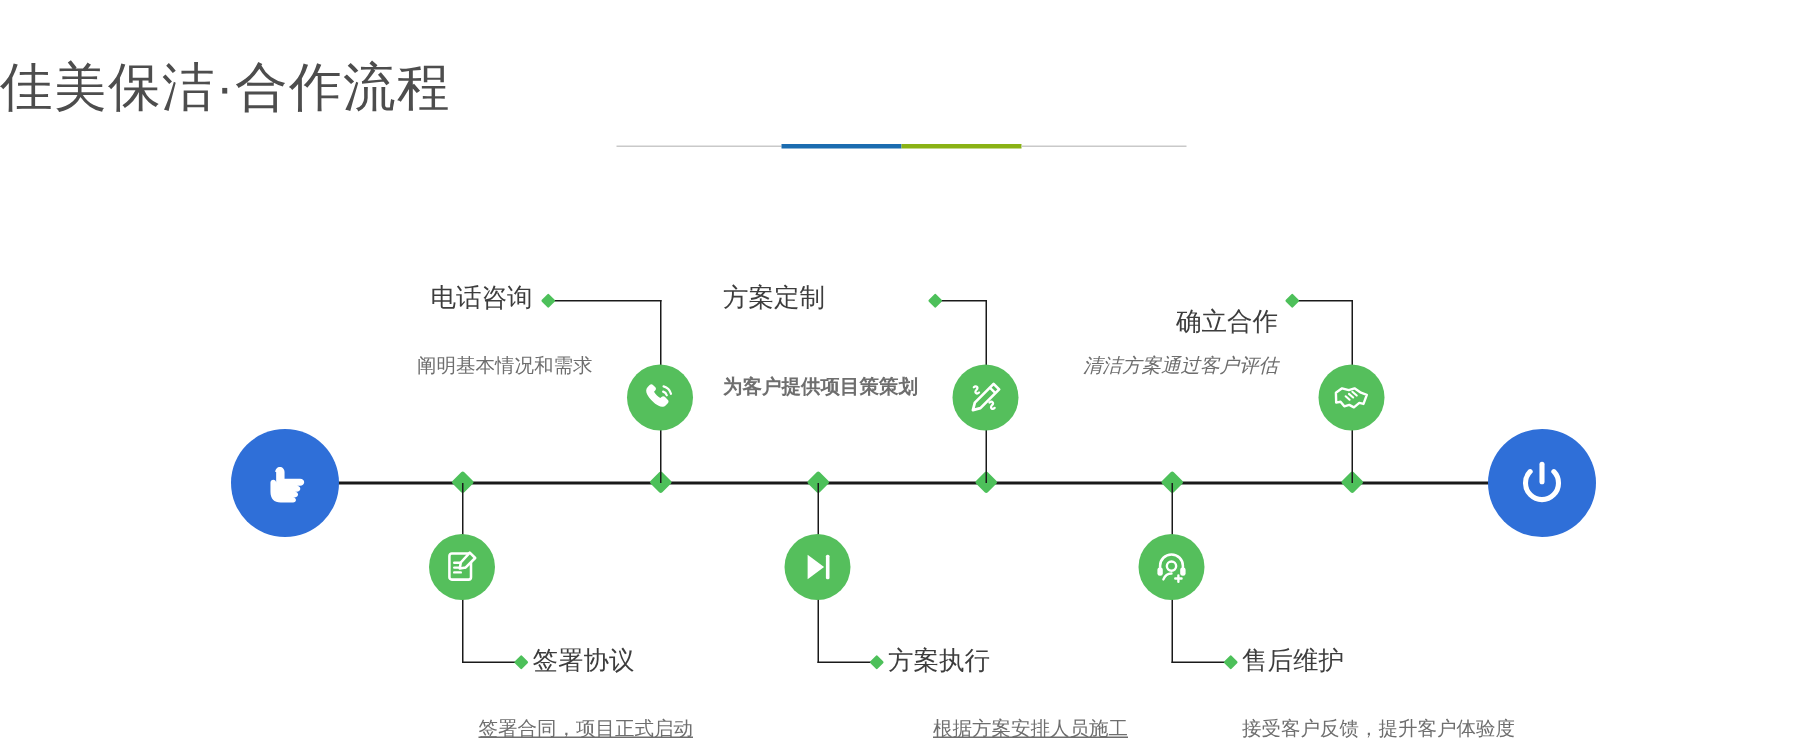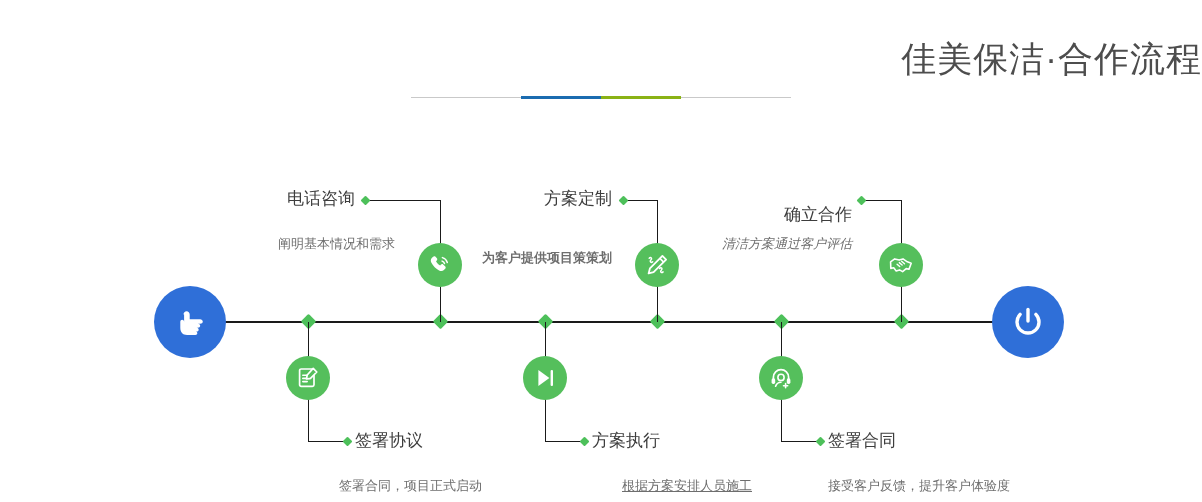--- a/index.html
+++ b/index.html
@@ -7,21 +7,21 @@
     width: 1202px; height: 502px;
     background: #ffffff;
     font-family: "Liberation Sans", "DejaVu Sans", sans-serif;
     overflow: hidden;
   }
   #page { position: relative; width: 1202px; height: 502px; background: #fff; }
 
   
   .hdr-title {
     position: absolute; left: 0; top: 36px; width: 1202px;
-    text-align: right;
+    text-align: left;
     font-size: 35px; line-height: 46px;
     letter-spacing: 1px;
     color: #4d4d4d;
     font-weight: normal;
     white-space: nowrap;
   }
   .hdr-rule {
     position: absolute; left: 411px; top: 96px;
     width: 380px; height: 3px;
     display: flex; align-items: center;
@@ -165,39 +165,39 @@
     <div class="icon-circle" style="left:286px; top:356px;">
       <span>
         <svg width="26" height="26" viewBox="0 0 26 26" fill="none">
           <rect x="4.6" y="4" width="14.4" height="17.4" rx="1.6" stroke="#ffffff" stroke-width="1.7" fill="none"></rect>
           <path d="M7.8 10.2h7.2M7.8 13.4h7.2M7.8 16.6h4.4" stroke="#ffffff" stroke-width="1.6" stroke-linecap="round"></path>
           <path d="M18.2 3.4l3.6 3.6-6.3 6.3-4 .7.7-4 6-6.6z" fill="#55bf5c" stroke="#ffffff" stroke-width="1.7" stroke-linejoin="round"></path>
         </svg>
       </span>
     </div>
     <div class="lbl-title ta-left" style="left:355px; top:430px; width:240px;font-family:Liberation Serif, serif;">签署协议</div>
-    <div class="lbl-desc ta-left" style="left:339px; top:456px; width:260px;">签署合同，项目正式启动</div>
+    <div class="lbl-desc ta-left" style="left:319px; top:456px; width:260px;text-decoration:underline;">签署合同，项目正式启动</div>
   </div>
 
   <div class="node">
     <div class="diamond" style="left:652px; top:316px;"></div>
     <div class="vline" style="left:657px; top:200px; height:122px;"></div>
     <div class="hline" style="left:624px; top:200px; width:34px;"></div>
     <div class="diamond-sm" style="left:620px; top:197px;"></div>
     <div class="icon-circle" style="left:635px; top:243px;">
       <span>
         <svg width="26" height="26" viewBox="0 0 26 26" fill="none">
           <path d="M18.4 3.9l3.7 3.7L9.6 20.1l-5 1.3 1.3-5L18.4 3.9z" stroke="#ffffff" stroke-width="1.8" stroke-linejoin="round" fill="none"></path>
           <path d="M15.9 6.4l3.7 3.7" stroke="#ffffff" stroke-width="1.6"></path>
           <path d="M5.2 6.2c1.7-1.6 3.3.2 1.7 1.8-1.6 1.6.2 3.2 1.8 1.7" stroke="#ffffff" stroke-width="1.5" stroke-linecap="round" fill="none"></path>
           <path d="M15.6 16.4c1.7-1.6 3.3.2 1.7 1.8-1.6 1.6.2 3.2 1.8 1.7" stroke="#ffffff" stroke-width="1.5" stroke-linecap="round" fill="none"></path>
         </svg>
       </span>
     </div>
-    <div class="lbl-title ta-right" style="left:420px; top:188px; width:192px;">方案定制</div>
+    <div class="lbl-title ta-right" style="left:420px; top:188px; width:192px;text-align:center;">方案定制</div>
     <div class="lbl-desc ta-right" style="left:380px; top:228px; width:232px;font-weight:bold;">为客户提供项目策策划</div>
   </div>
 
   <div class="node">
     <div class="diamond" style="left:540px; top:316px;"></div>
     <div class="vline" style="left:545px; top:322px; height:120px;"></div>
     <div class="hline" style="left:545px; top:441px; width:38px;"></div>
     <div class="diamond-sm" style="left:581px; top:438px;"></div>
     <div class="icon-circle" style="left:523px; top:356px;">
       <span>
@@ -221,21 +221,21 @@
         <svg width="26" height="26" viewBox="0 0 26 26" fill="none">
           <path d="M5.4 14.4v-2.2a7.6 7.6 0 0 1 15.2 0v2.2" stroke="#ffffff" stroke-width="1.7" stroke-linecap="round" fill="none"></path>
           <rect x="3.6" y="13.3" width="3.6" height="5.6" rx="1.6" fill="#ffffff"></rect>
           <rect x="18.8" y="13.3" width="3.6" height="5.6" rx="1.6" fill="#ffffff"></rect>
           <circle cx="13" cy="12.4" r="3.1" stroke="#ffffff" stroke-width="1.6" fill="none"></circle>
           <path d="M7.6 21.3c.9-2.5 3-4 5.4-4" stroke="#ffffff" stroke-width="1.6" stroke-linecap="round" fill="none"></path>
           <path d="M17.6 18.6v4.2M15.5 20.7h4.2" stroke="#ffffff" stroke-width="1.6" stroke-linecap="round"></path>
         </svg>
       </span>
     </div>
-    <div class="lbl-title ta-left" style="left:828px; top:430px; width:240px;">签署合同</div>
+    <div class="lbl-title ta-left" style="left:828px; top:430px; width:240px;">售后维护</div>
     <div class="lbl-desc ta-left" style="left:828px; top:456px; width:280px;">接受客户反馈，提升客户体验度</div>
   </div>
 
   <div class="node">
     <div class="diamond" style="left:896px; top:316px;"></div>
     <div class="vline" style="left:901px; top:200px; height:122px;"></div>
     <div class="hline" style="left:862px; top:200px; width:40px;"></div>
     <div class="diamond-sm" style="left:858px; top:197px;"></div>
     <div class="icon-circle" style="left:879px; top:243px;">
       <span>

